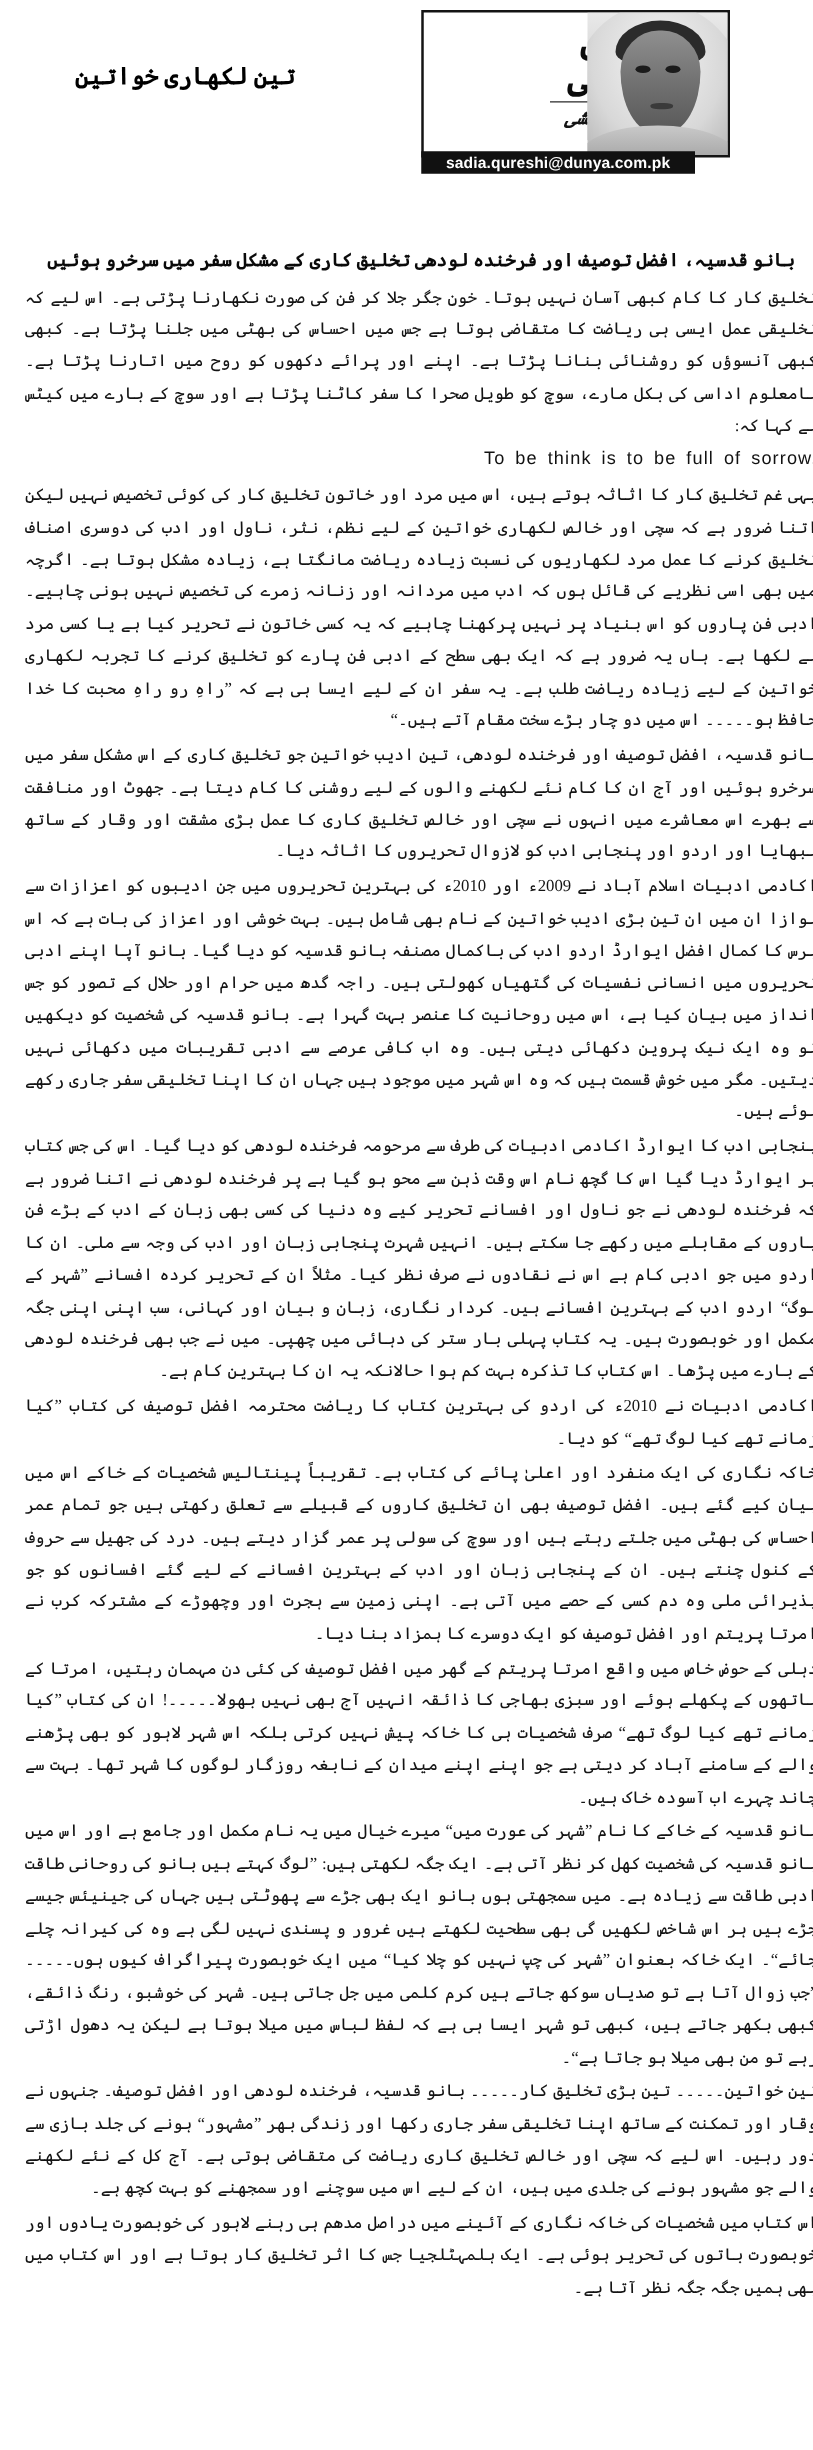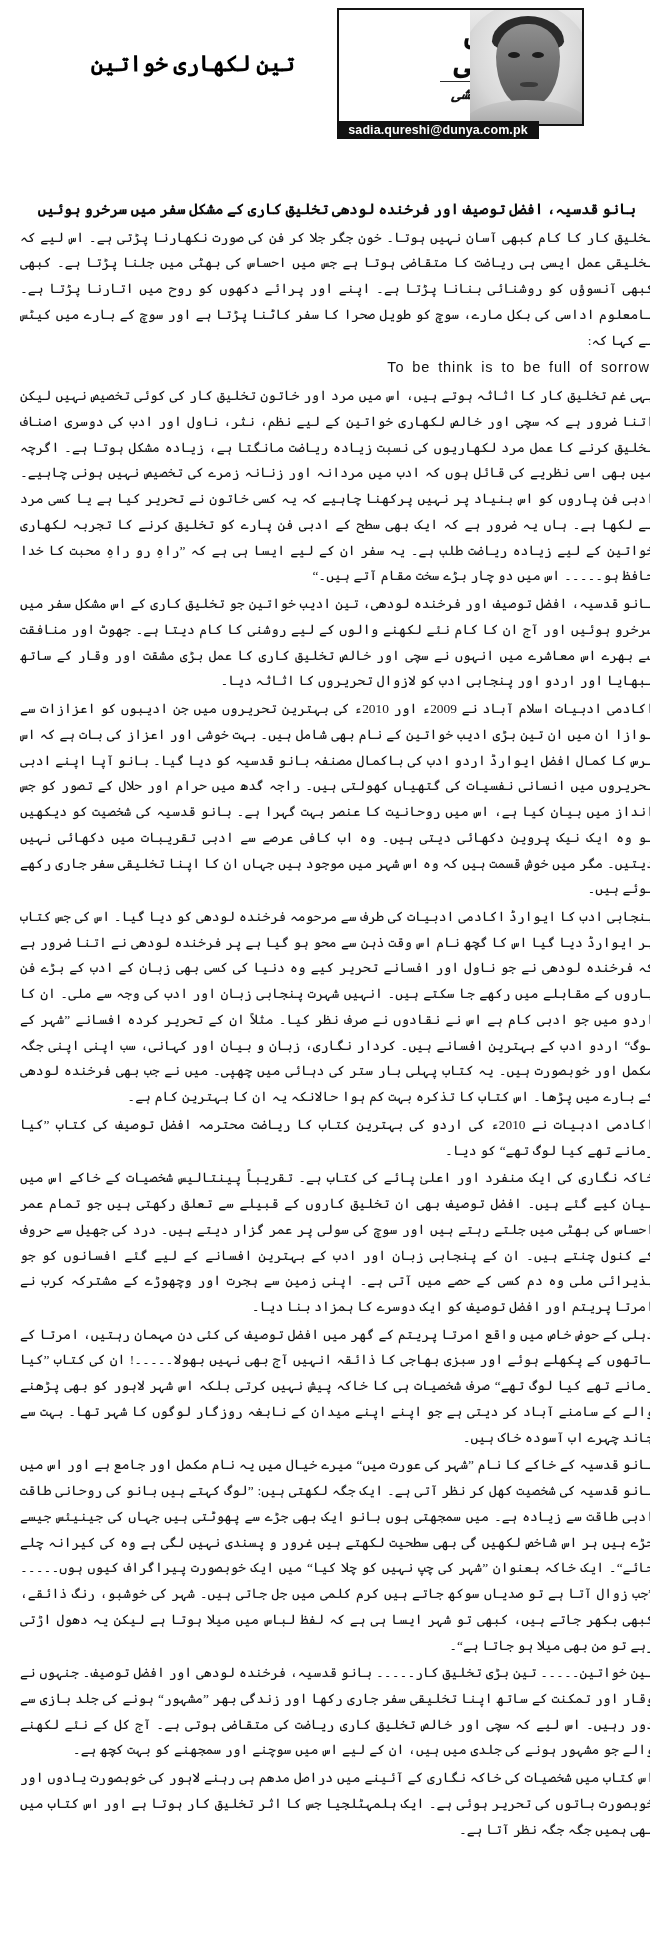--- a/index.html
+++ b/index.html
@@ -21,23 +21,23 @@
   .masthead {
     position: relative;
     width: 650px;
     height: 140px;
   }
   .headline {
     position: absolute;
     left: 60px;
     top: 50px;
     width: 235px;
-    text-align: right;
-    direction: rtl;
-    font-size: 22px;
+    text-align: left;
+    direction: rtl;
+    font-size: 19px;
     font-weight: 700;
     letter-spacing: 0.5px;
     color: #000;
     line-height: 1.3;
   }
   .logo-block {
     position: absolute;
     left: 337px;
     top: 8px;
     width: 247px;
@@ -138,21 +138,21 @@
     left: -6px; bottom: -10px;
     width: 124px; height: 34px;
     background: linear-gradient(180deg,#c9c9c9,#9d9d9d);
     border-radius: 50% 50% 0 0 / 70% 70% 0 0;
   }
 
   .email-bar {
     position: absolute;
     left: 337px;
     top: 121px;
-    width: 202px;
+    width: 219px;
     height: 18px;
     background: #111111;
     color: #ffffff;
     direction: ltr;
     text-align: center;
     font-family: "Liberation Sans", sans-serif;
     font-size: 12.5px;
     font-weight: 700;
     letter-spacing: 0.1px;
     line-height: 18px;

